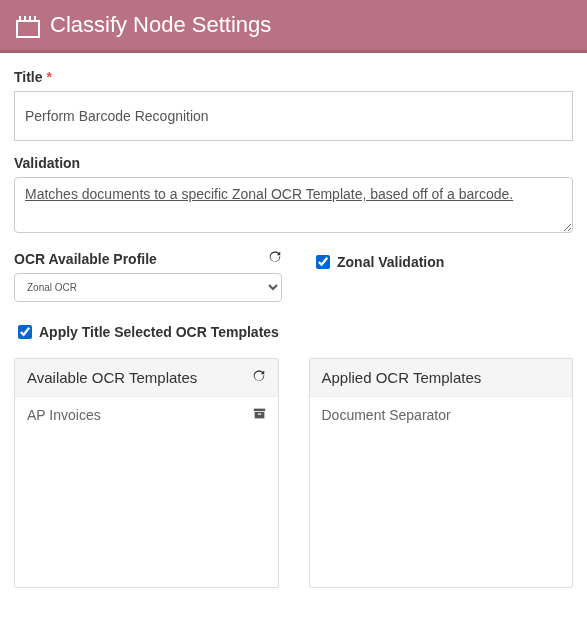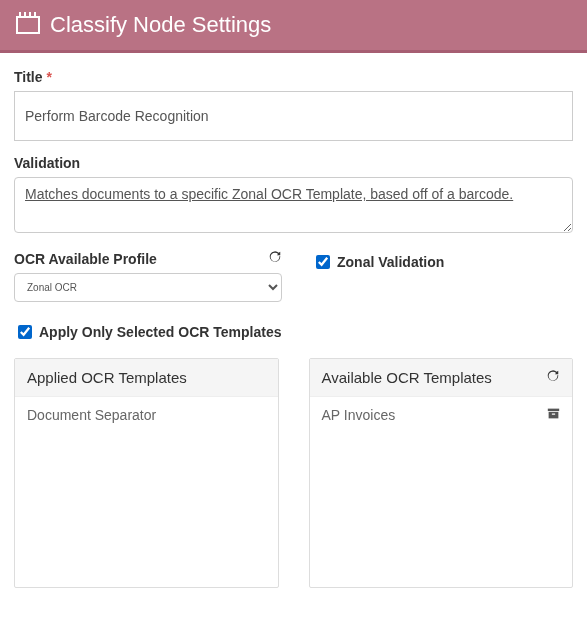--- a/index.html
+++ b/index.html
@@ -9,21 +9,21 @@
     font-size: 14px;
     color: #333;
     background: #fff;
     width: 587px;
   }
   .header {
     background: #b97284;
     color: #fff;
     padding: 12px 16px;
     display: flex;
-    align-items: flex-start;
+    align-items: flex-end;
     gap: 10px;
     border-bottom: 3px solid #a65e72;
   }
   .header-icon svg { display: block; }
   .header-title {
     font-size: 22px;
     font-weight: 400;
   }
   .content { padding: 16px 14px 20px 14px; }
   .field-label {
@@ -156,35 +156,24 @@
       </select>
     </div>
     <div class="checkbox-row" style="margin-top:2px">
       <input type="checkbox" checked="" id="dv" style="">
       <label for="dv">Zonal Validation</label>
     </div>
   </div>
 
   <div class="checkbox-row apply-only">
     <input type="checkbox" checked="" id="ao" style="">
-    <label for="ao">Apply Only Selected OCR Templates</label>
+    <label for="ao">Apply Title Selected OCR Templates</label>
   </div>
 
   <div class="templates-row">
-
-    <div class="template-panel">
-      <div class="panel-header">
-        <span class="panel-title">Applied OCR Templates</span>
-      </div>
-      <div class="panel-body">
-        <div class="panel-item">
-          <span>Document Separator</span>
-        </div>
-      </div>
-    </div>
 
     <div class="template-panel">
       <div class="panel-header">
         <span class="panel-title">Available OCR Templates</span>
         <span class="refresh-icon">
           <svg width="14" height="14" viewBox="0 0 16 16" fill="currentColor">
             <path d="M8 3a5 5 0 1 0 4.9 4H14a6 6 0 1 1-1.76-3.76L14 2v4h-4l1.53-1.53A4.98 4.98 0 0 0 8 3z"></path>
           </svg>
         </span>
       </div>
@@ -195,15 +184,26 @@
             <svg width="13" height="13" viewBox="0 0 16 16" fill="currentColor">
               <rect x="1" y="2" width="14" height="3"></rect>
               <rect x="2" y="6" width="12" height="8"></rect>
               <rect x="6" y="8" width="4" height="1.5" fill="#fff"></rect>
             </svg>
           </span>
         </div>
       </div>
     </div>
 
+    <div class="template-panel">
+      <div class="panel-header">
+        <span class="panel-title">Applied OCR Templates</span>
+      </div>
+      <div class="panel-body">
+        <div class="panel-item">
+          <span>Document Separator</span>
+        </div>
+      </div>
+    </div>
+
   </div>
 
 </div>
 
 </body></html>

